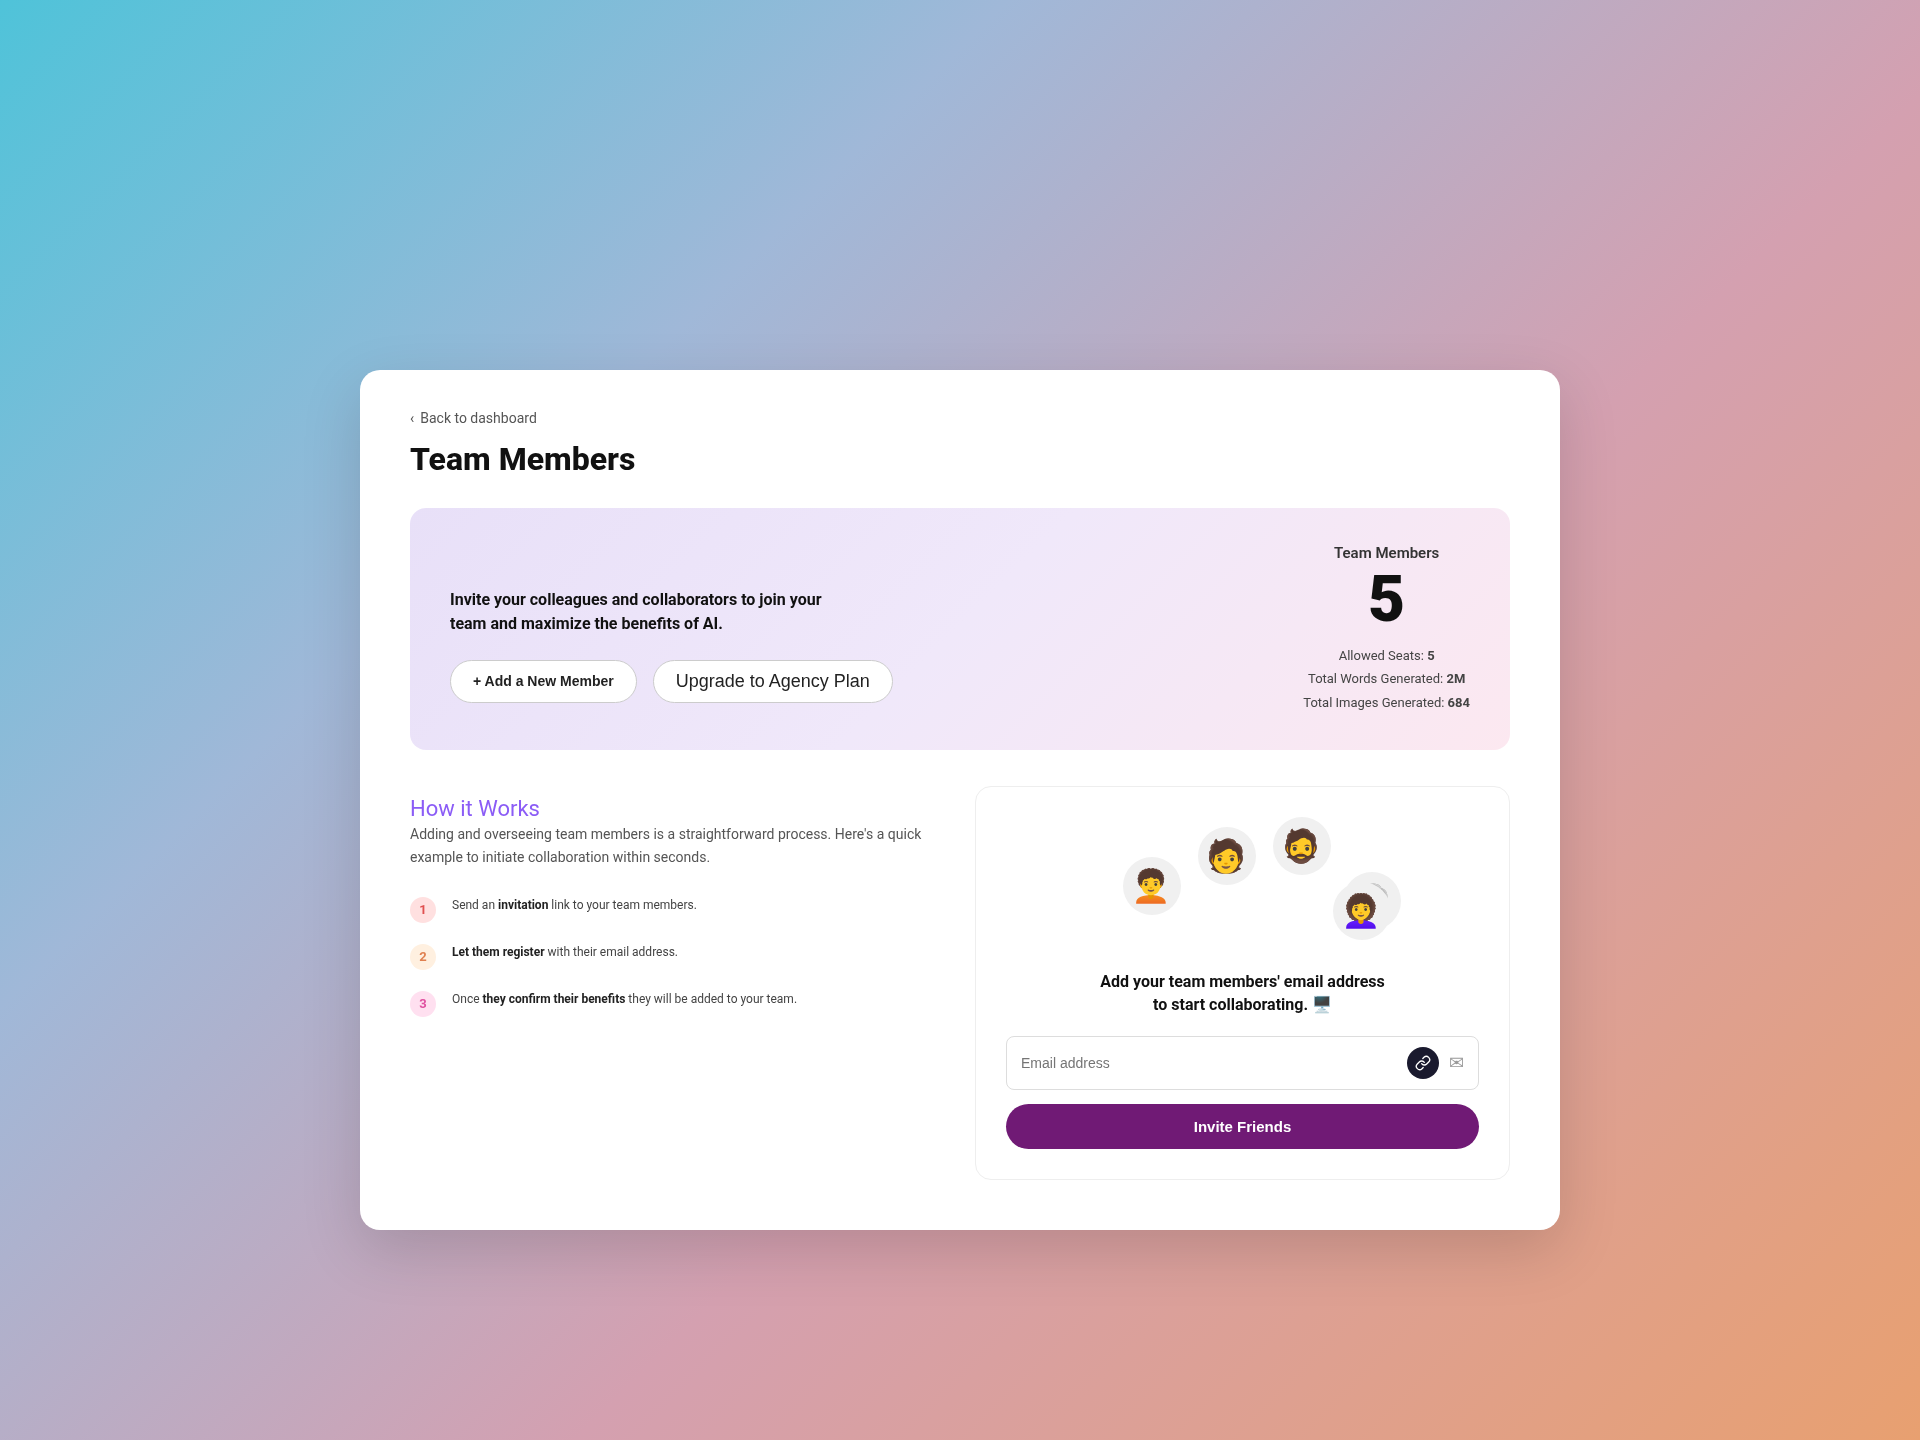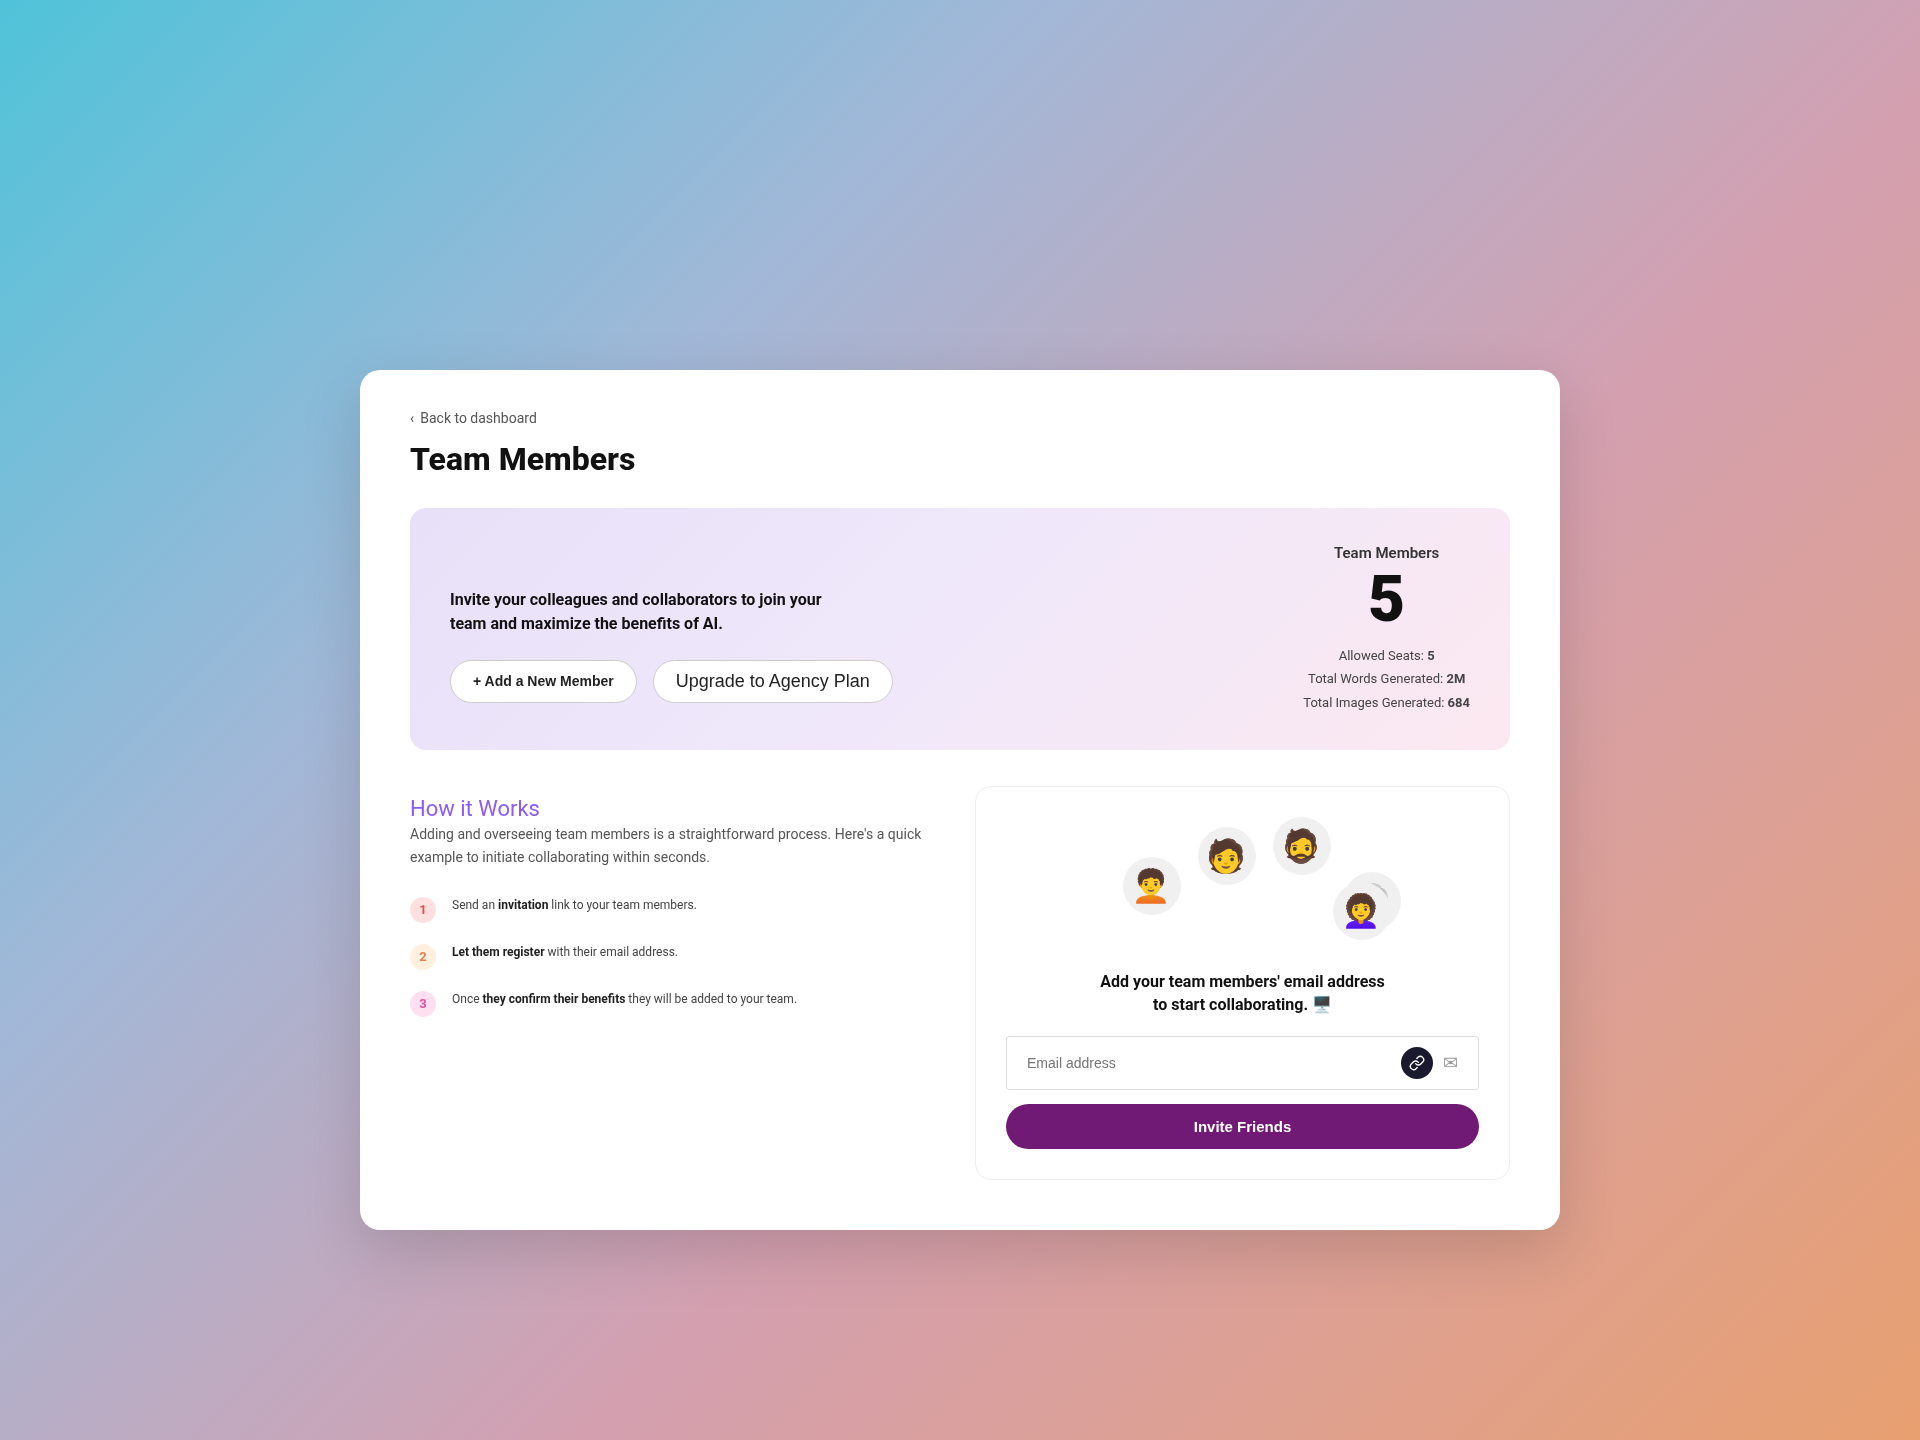--- a/index.html
+++ b/index.html
@@ -194,22 +194,22 @@
       font-weight: 700;
       color: #111;
       text-align: center;
       margin-bottom: 20px;
       line-height: 1.4;
     }
     .email-input-row {
       display: flex;
       align-items: center;
       border: 1.5px solid #ddd;
-      border-radius: 3px;
-      padding: 10px 20px;
+      border-radius: 8px;
+      padding: 10px 14px;
       width: 100%;
       margin-bottom: 14px;
       gap: 10px;
     }
     .email-input-row input {
       flex: 1;
       border: none;
       outline: none;
       font-size: 14px;
       color: #333;
@@ -283,21 +283,21 @@
           <strong>684</strong>
         </div>
       </div>
     </div>
   </div>
 
   <div class="bottom-grid">
 
     <div class="how-it-works">
       <h2 class="how-title">How it Works</h2>
-      <p class="how-desc">Adding and overseeing team members is a straightforward process. Here's a quick example to initiate collaborating within seconds.</p>
+      <p class="how-desc">Adding and overseeing team members is a straightforward process. Here's a quick example to initiate collaboration within seconds.</p>
       <div class="steps">
         <div class="step">
           <div class="step-number s1">1</div>
           <div class="step-text">
             Send an <strong>invitation</strong> link to your team members.
           </div>
         </div>
         <div class="step">
           <div class="step-number s2">2</div>
           <div class="step-text">

